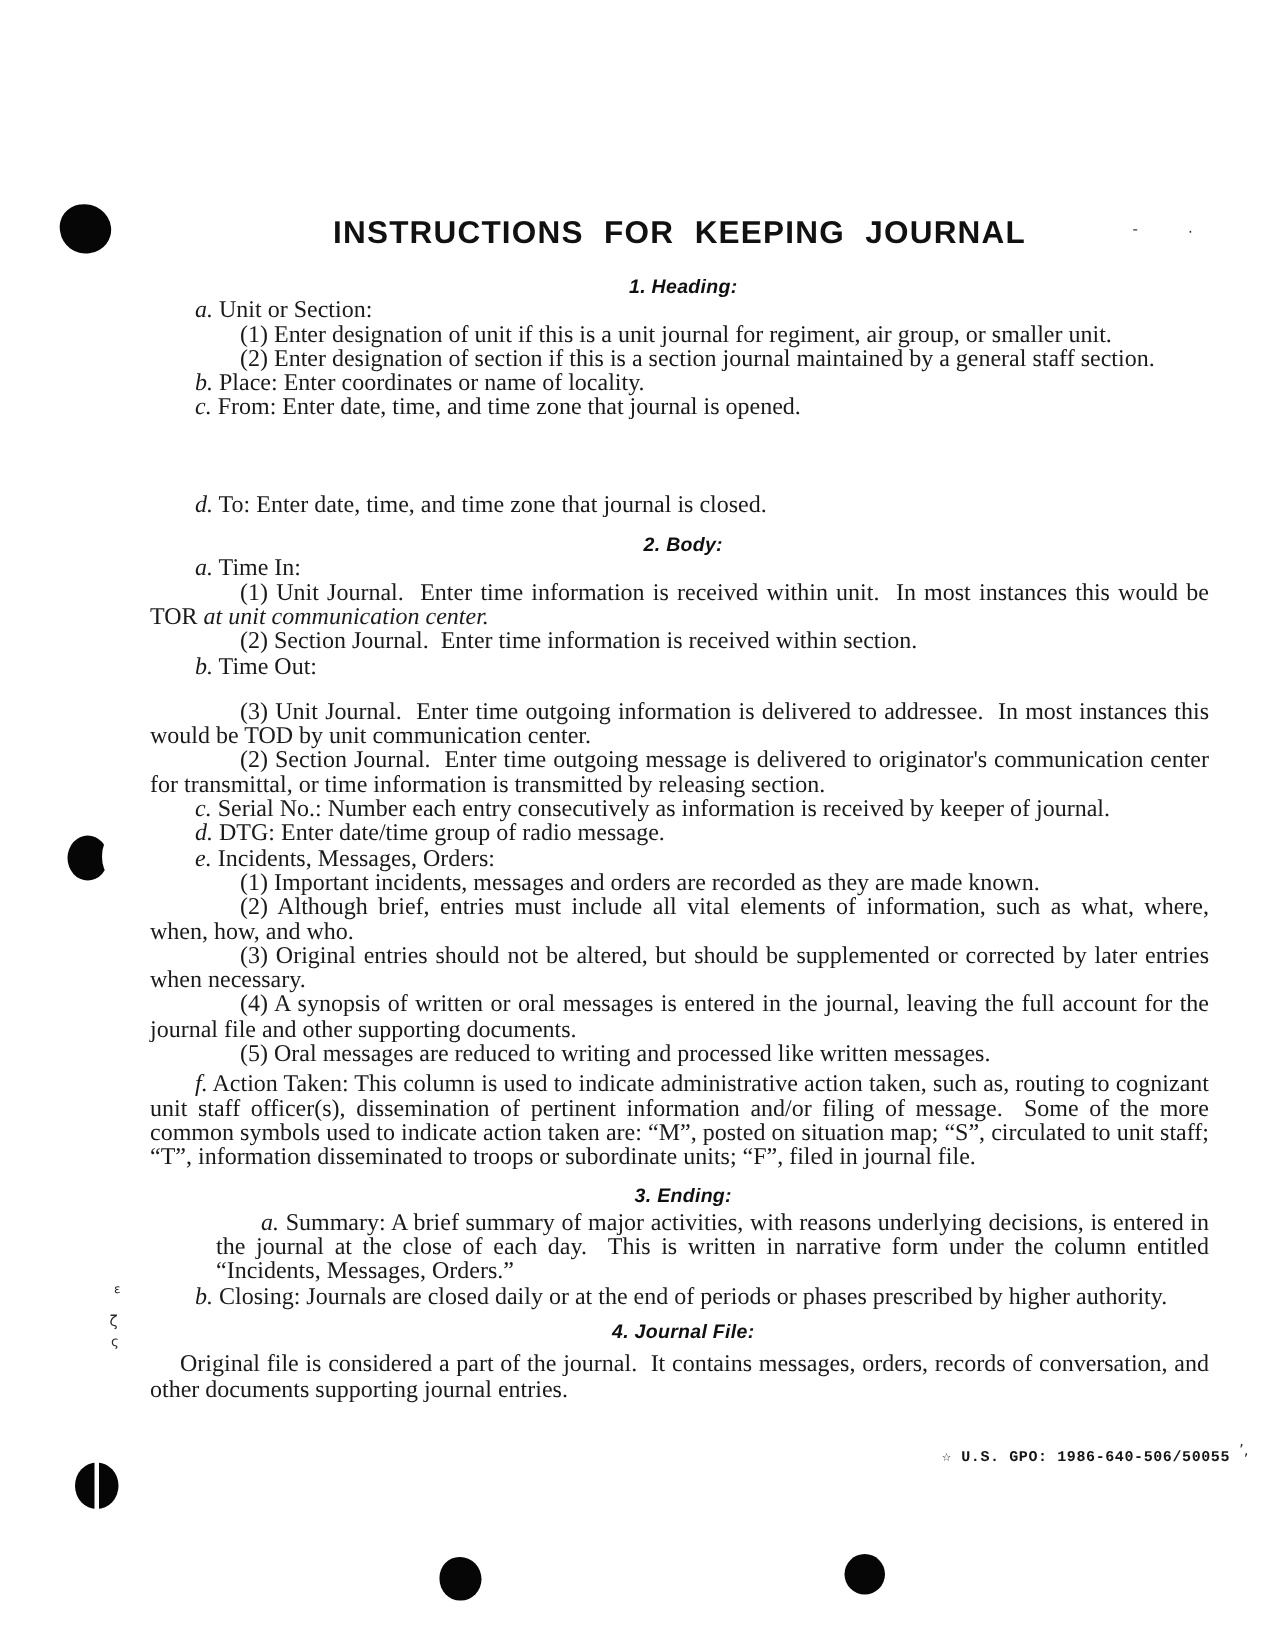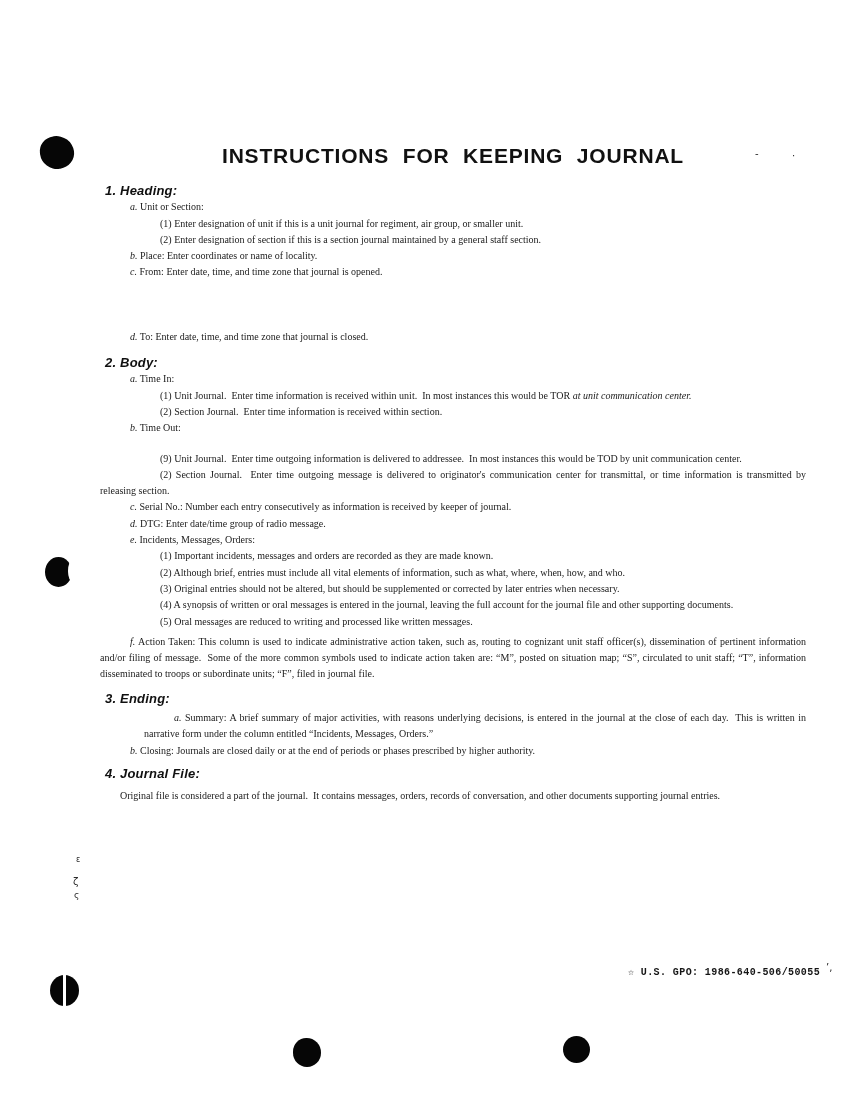--- a/index.html
+++ b/index.html
@@ -7,24 +7,24 @@
     width:850px;height:1097px;background:#ffffff;position:relative;
     font-family:"Liberation Serif", serif;color:#1a1a1a;overflow:hidden;
   }
   .page{position:absolute;inset:0;background:#ffffff;}
   .content{position:absolute;left:100px;top:146px;width:706px;}
   .title{
     text-align:center;font-family:"Liberation Sans", sans-serif;font-weight:bold;
     font-size:21px;line-height:20px;letter-spacing:0.8px;word-spacing:7px;color:#111;
   }
   #doc-body{margin-top:17px;}
-  .blk{font-size:10px;line-height:16.3px;text-align:justify;white-space:pre-wrap;}
+  .blk{font-size:16px;line-height:16.3px;text-align:justify;white-space:pre-wrap;}
   .blk.h{
     font-family:"Liberation Sans", sans-serif;font-weight:bold;font-style:italic;
-    font-size:13px;letter-spacing:0.2px;text-align:left;color:#101010;
+    font-size:13px;letter-spacing:0.2px;text-align:center;color:#101010;
   }
   .blk .it{font-style:italic;}
   .footer{
     position:absolute;left:628px;top:966px;
     font-family:"Liberation Mono", monospace;font-weight:bold;font-size:10px;
     letter-spacing:0.4px;color:#151515;white-space:nowrap;
   }
   .mark{position:absolute;background:#060606;}
   #dot-top-left{left:40px;top:136px;width:34px;height:33px;border-radius:46% 54% 48% 52%;transform:rotate(-8deg);}
   #dot-mid-left{left:45px;top:557px;width:27px;height:30px;border-radius:50%;}
@@ -71,21 +71,21 @@
         <div class="blk ln" style="text-indent: 60px;"><span>(1) Enter designation of unit if this is a unit journal for regiment, air group, or smaller unit.</span></div>
         <div class="blk ln" style="text-indent: 60px;"><span>(2) Enter designation of section if this is a section journal maintained by a general staff section.</span></div>
         <div class="blk ln" style="text-indent: 30px;"><span class="it">b.</span><span> Place: Enter coordinates or name of locality.</span></div>
         <div class="blk ln" style="text-indent: 30px;"><span class="it">c.</span><span> From: Enter date, time, and time zone that journal is opened.</span></div>
         <div class="blk ln" style="text-indent: 30px; margin-top: 48px;"><span class="it">d.</span><span> To: Enter date, time, and time zone that journal is closed.</span></div>
         <div class="blk h" style="margin-top: 10px; text-indent: 5px;"><span>2. Body:</span></div>
         <div class="blk ln" style="text-indent: 30px;"><span class="it">a.</span><span> Time In:</span></div>
         <div class="blk ln" style="text-indent: 60px;"><span>(1) Unit Journal.  Enter time information is received within unit.  In most instances this would be TOR </span><span class="it">at unit communication center.</span></div>
         <div class="blk ln" style="text-indent: 60px;"><span>(2) Section Journal.  Enter time information is received within section.</span></div>
         <div class="blk ln" style="text-indent: 30px;"><span class="it">b.</span><span> Time Out:</span></div>
-        <div class="blk ln" style="margin-top: 14px; text-indent: 60px;"><span>(9) Unit Journal.  Enter time outgoing information is delivered to addressee.  In most instances this would be TOD by unit communication center.</span></div>
+        <div class="blk ln" style="margin-top: 14px; text-indent: 60px;"><span>(3) Unit Journal.  Enter time outgoing information is delivered to addressee.  In most instances this would be TOD by unit communication center.</span></div>
         <div class="blk ln" style="text-indent: 60px;"><span>(2) Section Journal.  Enter time outgoing message is delivered to originator's communication center for transmittal, or time information is transmitted by releasing section.</span></div>
         <div class="blk ln" style="text-indent: 30px;"><span class="it">c.</span><span> Serial No.: Number each entry consecutively as information is received by keeper of journal.</span></div>
         <div class="blk ln" style="text-indent: 30px;"><span class="it">d.</span><span> DTG: Enter date/time group of radio message.</span></div>
         <div class="blk ln" style="text-indent: 30px;"><span class="it">e.</span><span> Incidents, Messages, Orders:</span></div>
         <div class="blk ln" style="text-indent: 60px;"><span>(1) Important incidents, messages and orders are recorded as they are made known.</span></div>
         <div class="blk ln" style="text-indent: 60px;"><span>(2) Although brief, entries must include all vital elements of information, such as what, where, when, how, and who.</span></div>
         <div class="blk ln" style="text-indent: 60px;"><span>(3) Original entries should not be altered, but should be supplemented or corrected by later entries when necessary.</span></div>
         <div class="blk ln" style="text-indent: 60px;"><span>(4) A synopsis of written or oral messages is entered in the journal, leaving the full account for the journal file and other supporting documents.</span></div>
         <div class="blk ln" style="text-indent: 60px;"><span>(5) Oral messages are reduced to writing and processed like written messages.</span></div>
         <div class="blk ln" style="margin-top: 4px; text-indent: 30px;"><span class="it">f.</span><span> Action Taken: This column is used to indicate administrative action taken, such as, routing to cognizant unit staff officer(s), dissemination of pertinent information and/or filing of message.  Some of the more common symbols used to indicate action taken are: “M”, posted on situation map; “S”, circulated to unit staff; “T”, information disseminated to troops or subordinate units; “F”, filed in journal file.</span></div>

